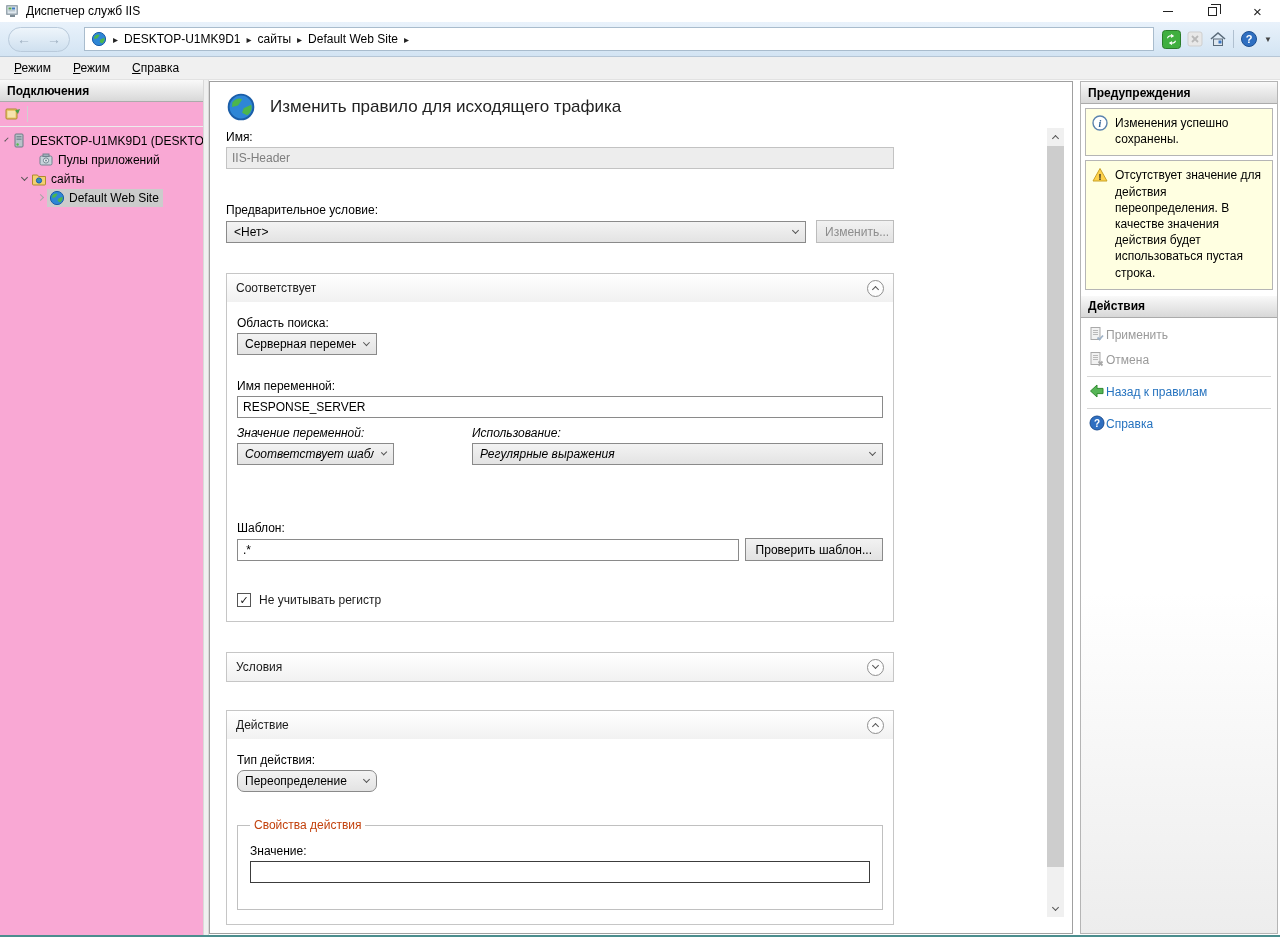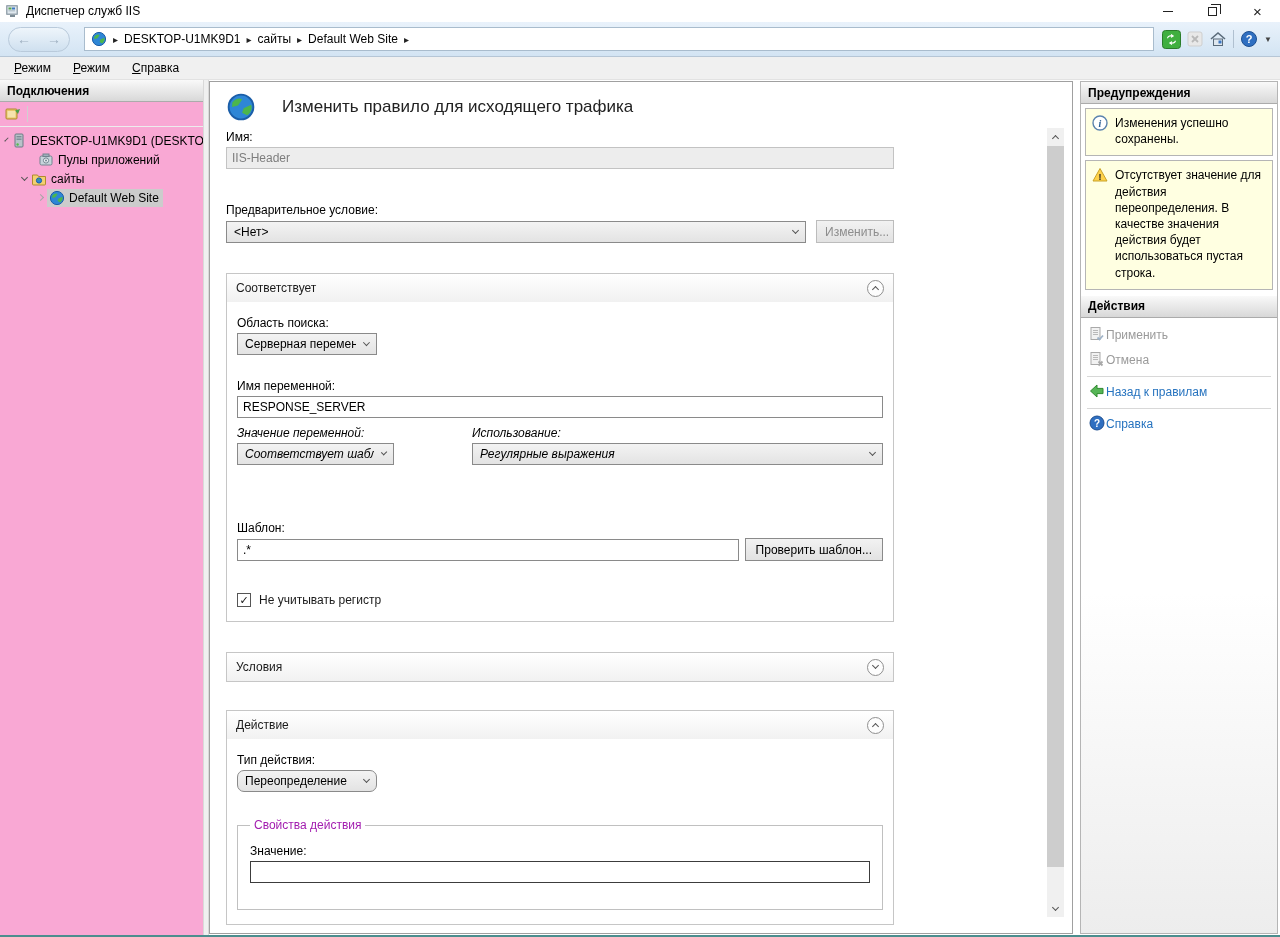--- a/index.html
+++ b/index.html
@@ -50,40 +50,40 @@
   .tree-label { color:#000; }
   .sel-wrap { display:flex; align-items:center; gap:4px; background:#cccccc; padding:1px 4px 1px 2px; }
   .chev { display:inline-block; width:6px; height:6px; border-right:1.5px solid #555; border-bottom:1.5px solid #555; }
   .chev.down  { transform:rotate(45deg); margin-top:-3px; }
   .chev.up    { transform:rotate(-135deg); margin-top:3px; }
   .chev.right { transform:rotate(-45deg); border-color:#a6a6a6; }
   .chev.thin  { width:5px; height:5px; border-width:1px; }
   .ico16 { width:16px; height:16px; flex:0 0 16px; }
   
   .form { position:absolute; left:16px; top:10px; width:668px; }
-  .form-title-row { display:flex; align-items:center; gap:26px; margin-bottom:4px; }
+  .form-title-row { display:flex; align-items:center; gap:14px; margin-bottom:4px; }
   .form-title { font-size:17px; font-weight:normal; color:#222; }
   .lbl { margin-top:8px; margin-bottom:3px; color:#000; }
   .textbox { width:100%; height:22px; border:1px solid #8a8a8a; padding:0 5px; font-family:"Liberation Sans",sans-serif; font-size:12px; color:#000; background:#fff; }
   .textbox.dis { background:#ededed; border-color:#c3c3c3; color:#7d7d7d; }
   .textbox.focus { border-color:#3c3c3c; }
   .row { display:flex; align-items:center; gap:10px; }
   .combo { height:22px; border:1px solid #8a8a8a; background:linear-gradient(#f3f3f3,#e3e3e3); display:flex; align-items:center; justify-content:space-between; padding:0 7px; color:#000; }
   .combo .chev { margin-left:8px; }
   .grow { flex:1; }
   .btn { height:23px; border:1px solid #8a8a8a; background:linear-gradient(#f2f2f2,#e2e2e2); font-family:"Liberation Sans",sans-serif; font-size:12px; padding:0 10px; color:#000; }
   .btn.dis { color:#8d8d8d; border-color:#bcbcbc;padding-left:8px; }
   .section { border:1px solid #c6c6c6; margin-top:30px; background:#fff; }
   .section-header { height:28px; display:flex; align-items:center; justify-content:space-between; padding:0 9px; background:linear-gradient(#ffffff,#f1f1f1); }
   .chev-circle { width:17px; height:17px; border:1px solid #8f8f8f; border-radius:50%; display:flex; align-items:center; justify-content:center; background:#fdfdfd; }
   .section-body { padding:6px 10px 14px 10px; }
   .cbrow { display:flex; align-items:center; gap:8px; }
   .cb { width:14px; height:14px; border:1px solid #555; background:#fff; display:inline-flex; align-items:center; justify-content:center; font-size:11px; line-height:1; color:#111; flex:0 0 14px; }
   fieldset.group { border:1px solid #c0c0c0; padding:4px 12px 26px 12px; margin-top:26px; }
-  fieldset.group legend { padding:0 4px; font-size:12px; color:#a21caf; }
+  fieldset.group legend { padding:0 4px; font-size:12px; color:#c2410c; }
   
   .vscroll { position:absolute; right:8px; top:46px; bottom:16px; width:17px; background:#f0f0f0; }
   .vs-btn { position:absolute; left:0; width:17px; height:17px; display:flex; align-items:center; justify-content:center; background:#f0f0f0; }
   .vs-up { top:0; } .vs-down { bottom:0; }
   .vs-thumb { position:absolute; left:0; right:0; top:18px; bottom:50px; background:#cdcdcd; }
   
   .alert { margin:4px; border:1px solid #b5b5b5; background:#ffffe1; padding:6px 6px 8px 6px; display:flex; gap:7px; line-height:1.35; }
   .alert-text { color:#000; }
   .actions-list { padding:5px 0; }
   .action-item { display:flex; align-items:center; gap:1px; padding:3px 8px; }

